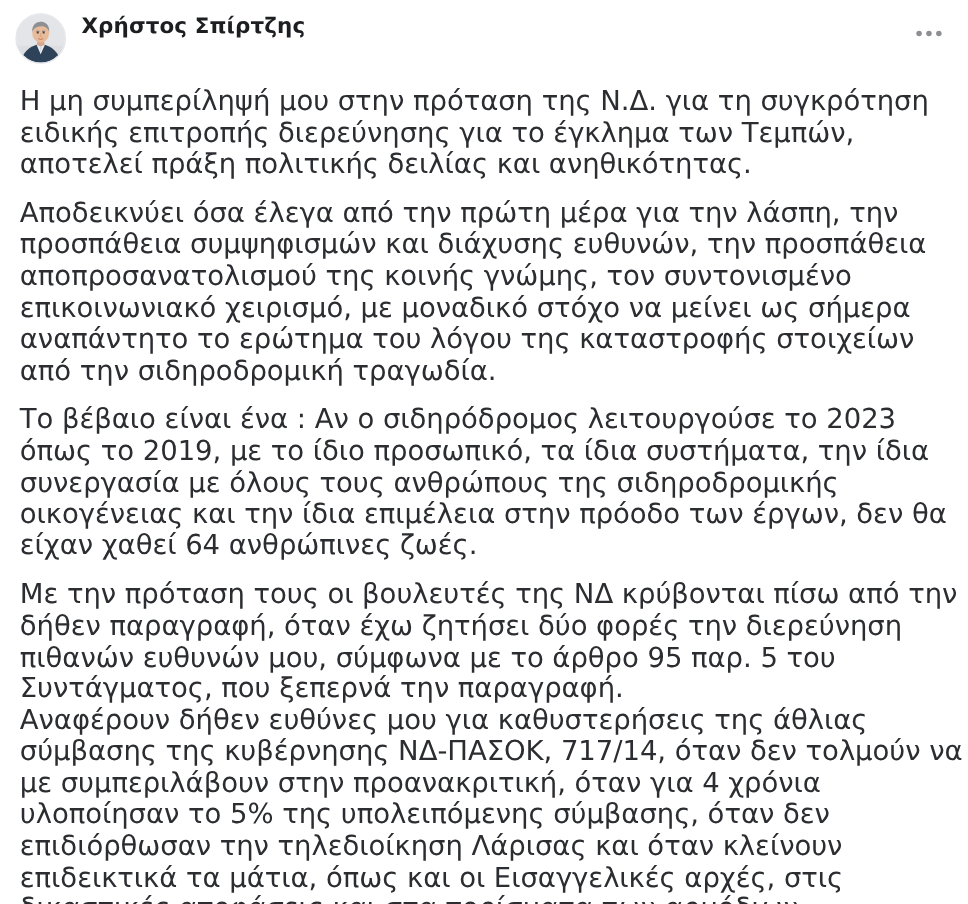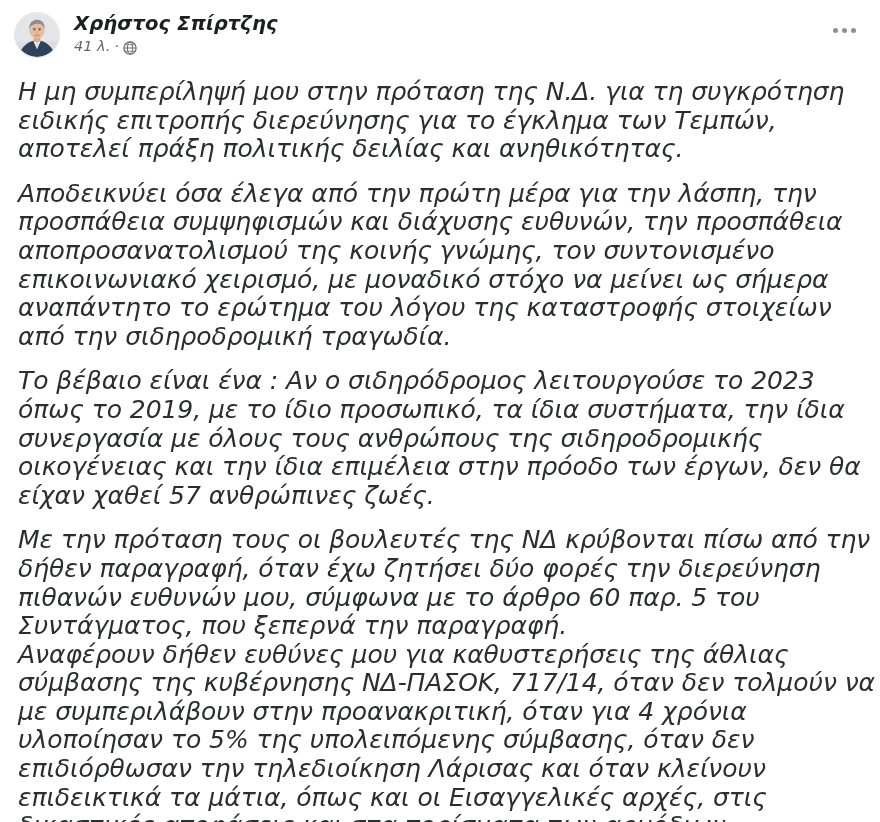--- a/index.html
+++ b/index.html
@@ -14,21 +14,20 @@
     height: 822px;
     font-family: "DejaVu Sans", "Liberation Sans", sans-serif;
     color: #1c1e21;
     overflow: hidden;
   }
   .post {
     width: 880px;
     height: 822px;
     background: #ffffff;
     padding: 10px 0 0 14px;
-    font-style: italic;
   }
   
   .post-header {
     display: flex;
     align-items: flex-start;
     position: relative;
     height: 56px;
     padding-top: 2px;
   }
   .avatar {
@@ -151,46 +150,33 @@
 
           <path d="M23 18.4 L22.3 21 L23.8 21" fill="none" stroke="#cf9e80" stroke-width="0.7" stroke-linecap="round"></path>
 
           <path d="M20.9 23.3 Q23 24.7 25.1 23.3" fill="none" stroke="#b9755f" stroke-width="0.9" stroke-linecap="round"></path>
         </g>
       </svg>
     </div>
 
     <div class="header-text">
       <div class="author-name">Χρήστος Σπίρτζης</div>
-      <div class="meta-row">
-        <span class="meta-time">41 λ.</span>
-        <span class="meta-dot">·</span>
-        <span class="globe-icon">
-          <svg width="14" height="14" viewBox="0 0 16 16" xmlns="http://www.w3.org/2000/svg">
-            <circle cx="8" cy="8" r="7" fill="none" stroke="#65676b" stroke-width="1.4"></circle>
-            <ellipse cx="8" cy="8" rx="3" ry="7" fill="none" stroke="#65676b" stroke-width="1.1"></ellipse>
-            <line x1="1.2" y1="8" x2="14.8" y2="8" stroke="#65676b" stroke-width="1.1"></line>
-            <line x1="2.4" y1="4.3" x2="13.6" y2="4.3" stroke="#65676b" stroke-width="0.9"></line>
-            <line x1="2.4" y1="11.7" x2="13.6" y2="11.7" stroke="#65676b" stroke-width="0.9"></line>
-          </svg>
-        </span>
-      </div>
     </div>
 
     <div class="menu-dots">
       <span></span>
       <span></span>
       <span></span>
     </div>
 
   </div>
 
   <div class="post-body">
     <p>Η μη συμπερίληψή μου στην πρόταση της Ν.Δ. για τη συγκρότηση ειδικής επιτροπής διερεύνησης για το έγκλημα των Τεμπών, αποτελεί πράξη πολιτικής δειλίας και ανηθικότητας.</p>
     <p>Αποδεικνύει όσα έλεγα από την πρώτη μέρα για την λάσπη, την προσπάθεια συμψηφισμών και διάχυσης ευθυνών, την προσπάθεια αποπροσανατολισμού της κοινής γνώμης, τον συντονισμένο επικοινωνιακό χειρισμό, με μοναδικό στόχο να μείνει ως σήμερα αναπάντητο το ερώτημα του λόγου της καταστροφής στοιχείων από την σιδηροδρομική τραγωδία.</p>
-    <p>Το βέβαιο είναι ένα : Αν ο σιδηρόδρομος λειτουργούσε το 2023 όπως το 2019, με το ίδιο προσωπικό, τα ίδια συστήματα, την ίδια συνεργασία με όλους τους ανθρώπους της σιδηροδρομικής οικογένειας και την ίδια επιμέλεια στην πρόοδο των έργων, δεν θα είχαν χαθεί 57 ανθρώπινες ζωές.</p>
-    <p class="tight">Με την πρόταση τους οι βουλευτές της ΝΔ κρύβονται πίσω από την δήθεν παραγραφή, όταν έχω ζητήσει δύο φορές την διερεύνηση πιθανών ευθυνών μου, σύμφωνα με το άρθρο 60 παρ. 5 του Συντάγματος, που ξεπερνά την παραγραφή.</p>
+    <p>Το βέβαιο είναι ένα : Αν ο σιδηρόδρομος λειτουργούσε το 2023 όπως το 2019, με το ίδιο προσωπικό, τα ίδια συστήματα, την ίδια συνεργασία με όλους τους ανθρώπους της σιδηροδρομικής οικογένειας και την ίδια επιμέλεια στην πρόοδο των έργων, δεν θα είχαν χαθεί 64 ανθρώπινες ζωές.</p>
+    <p class="tight">Με την πρόταση τους οι βουλευτές της ΝΔ κρύβονται πίσω από την δήθεν παραγραφή, όταν έχω ζητήσει δύο φορές την διερεύνηση πιθανών ευθυνών μου, σύμφωνα με το άρθρο 95 παρ. 5 του Συντάγματος, που ξεπερνά την παραγραφή.</p>
     <p>Αναφέρουν δήθεν ευθύνες μου για καθυστερήσεις της άθλιας σύμβασης της κυβέρνησης ΝΔ-ΠΑΣΟΚ, 717/14, όταν δεν τολμούν να με συμπεριλάβουν στην προανακριτική, όταν για 4 χρόνια υλοποίησαν το 5% της υπολειπόμενης σύμβασης, όταν δεν επιδιόρθωσαν την τηλεδιοίκηση Λάρισας και  όταν κλείνουν επιδεικτικά τα μάτια, όπως και οι Εισαγγελικές αρχές, στις δικαστικές αποφάσεις και στα πορίσματα των αρμόδιων ελεγκτικών φορέων, παρόλο που εμπεριέχονται στην δικογραφία.</p>
     <p>Δεν με συμπεριλαμβάνουν στην πρόταση τους για να μην μιλήσω με στοιχεία, όπως πάντα, στην προανακριτική, για να μην αναδειχθούν οι ευθύνες τους τόσο για τους λόγους που οδήγησαν στο δυστύχημα, όσο και για τα όσα ακολούθησαν.</p>
 
   </div>
 
 </div>
 
 </body></html>

